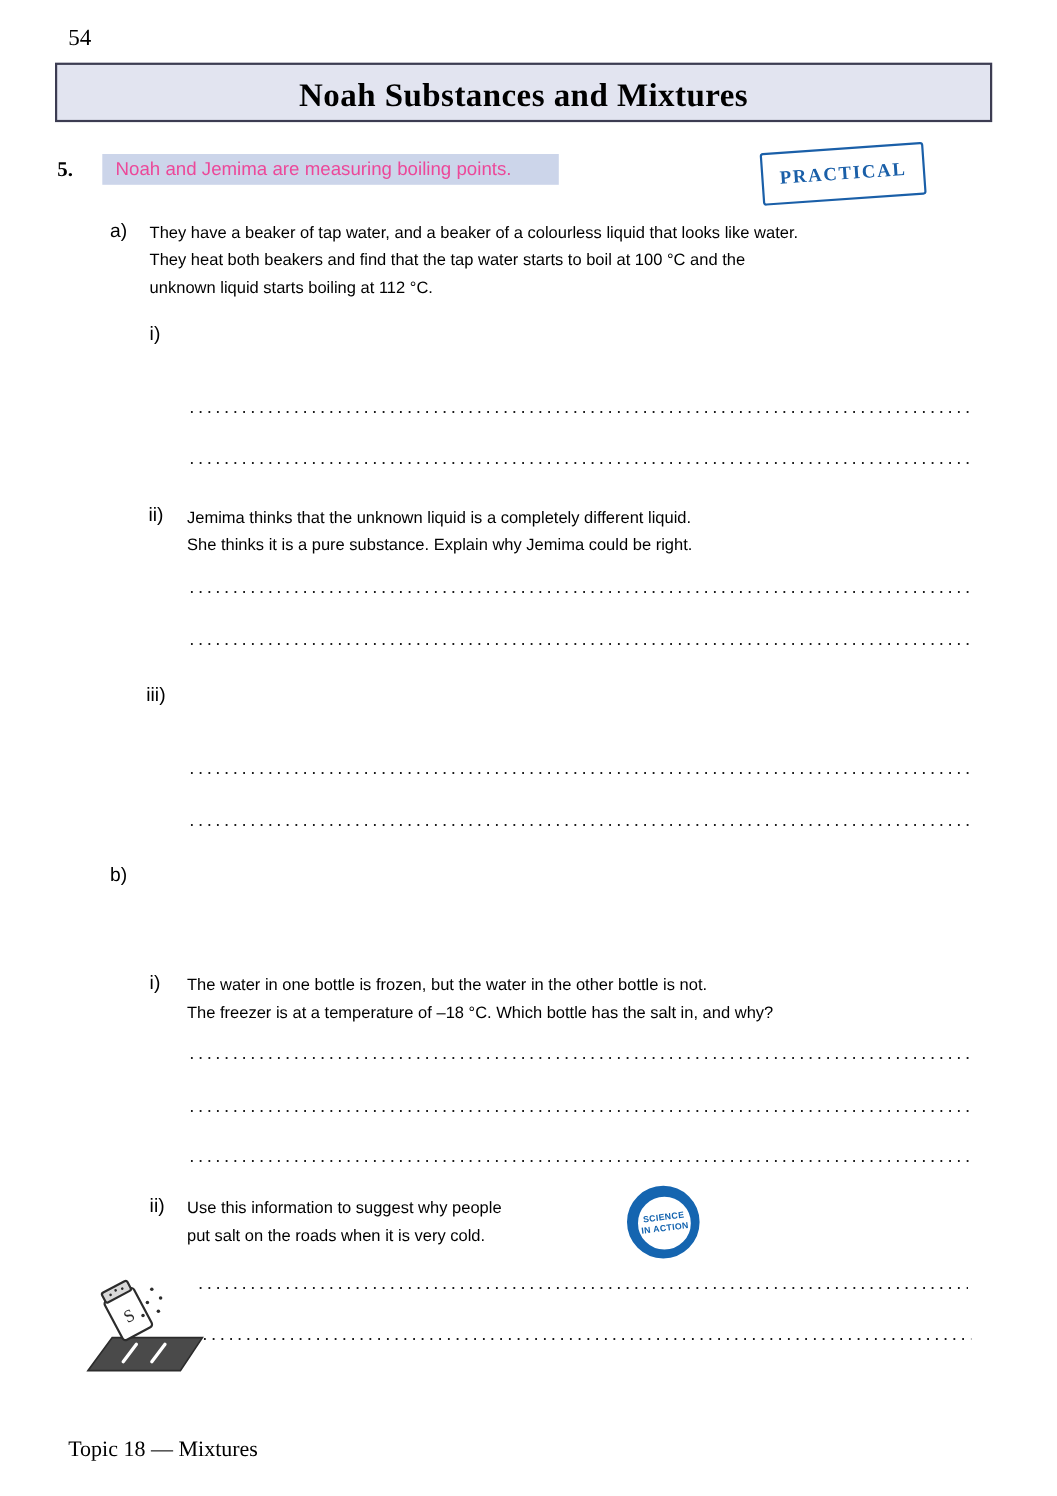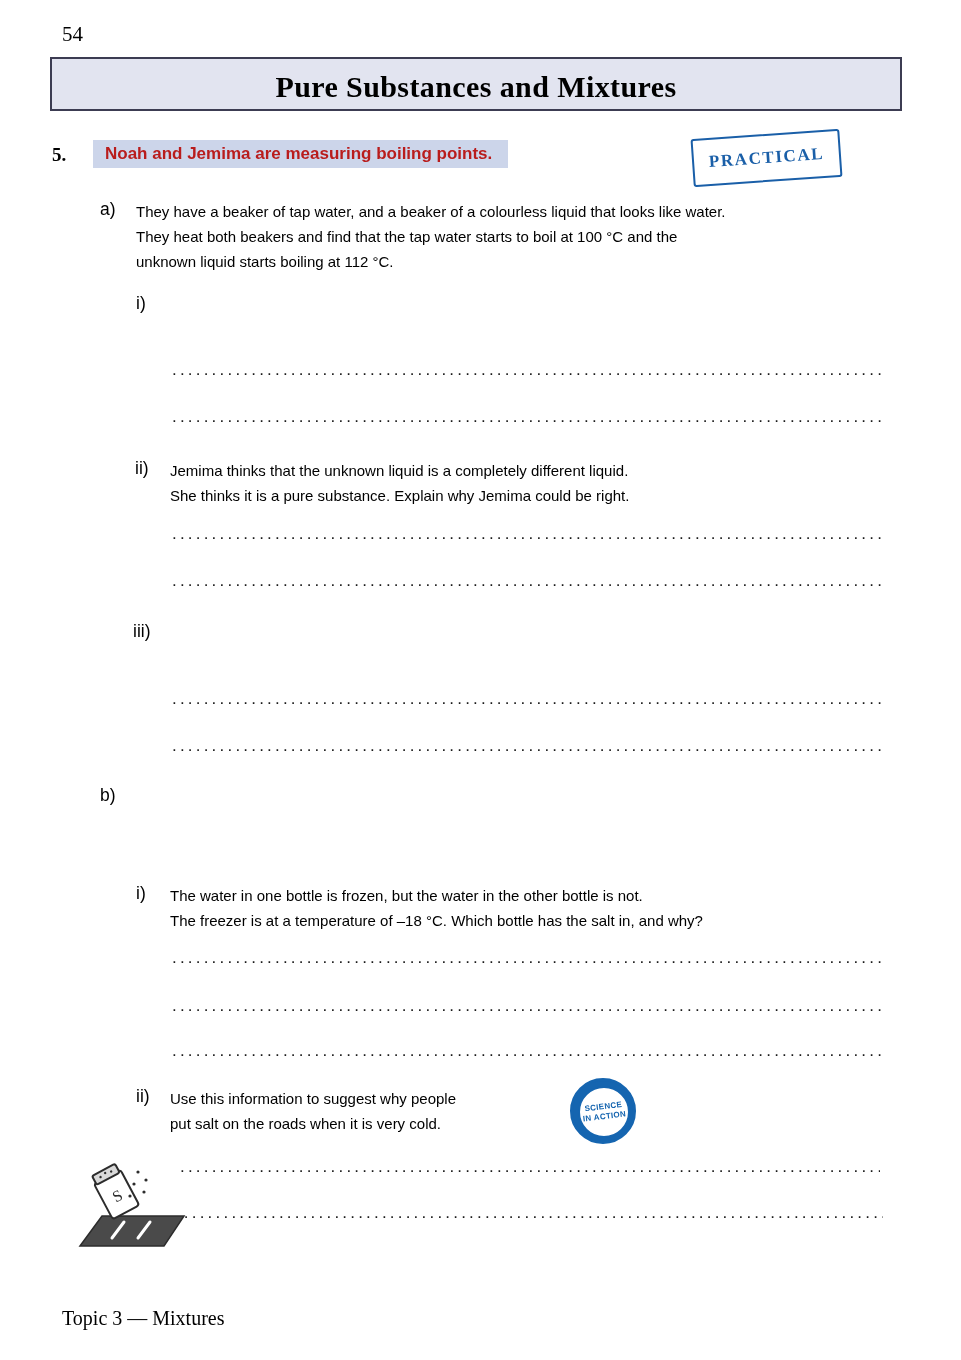--- a/index.html
+++ b/index.html
@@ -69,23 +69,22 @@
     width: 415px;
     height: 28px;
     background: #ccd5ea;
   }
   .stem-text {
     position: absolute;
     left: 105px;
     top: 144px;
     font-family: "Liberation Sans", sans-serif;
     font-size: 17px;
-    color: #b91c1c;
+    color: #ec4899;
     white-space: nowrap;
-    font-weight: bold;
   }
   
   .practical-stamp {
     position: absolute;
     left: 692px;
     top: 134px;
     width: 145px;
     height: 44px;
     border: 2px solid #1a5fa8;
     border-radius: 3px;
@@ -184,21 +183,21 @@
   }
 </style>
 </head>
 <body>
 
 <div class="page">
 
   <div class="page-number">54</div>
 
   <div class="title-banner">
-    <div class="title-text">Pure Substances and Mixtures</div>
+    <div class="title-text">Noah Substances and Mixtures</div>
   </div>
 
   <div class="q-number">5.</div>
   <div class="stem-highlight"></div>
   <div class="stem-text">Noah and Jemima are measuring boiling points.</div>
 
   <div class="practical-stamp">
     <span>PRACTICAL</span>
   </div>
 
@@ -261,15 +260,15 @@
       <text x="41" y="45" font-family="Liberation Serif, serif" font-size="16" text-anchor="middle" fill="#2c2c2c">S</text>
     </g>
 
     <circle cx="66" cy="14" r="1.6" fill="#2c2c2c"></circle>
     <circle cx="74" cy="22" r="1.6" fill="#2c2c2c"></circle>
     <circle cx="62" cy="26" r="1.6" fill="#2c2c2c"></circle>
     <circle cx="72" cy="34" r="1.6" fill="#2c2c2c"></circle>
     <circle cx="58" cy="38" r="1.6" fill="#2c2c2c"></circle>
   </svg>
 
-  <div class="footer">Topic 3 — Mixtures</div>
+  <div class="footer">Topic 18 — Mixtures</div>
 
 </div>
 
 </body></html>

